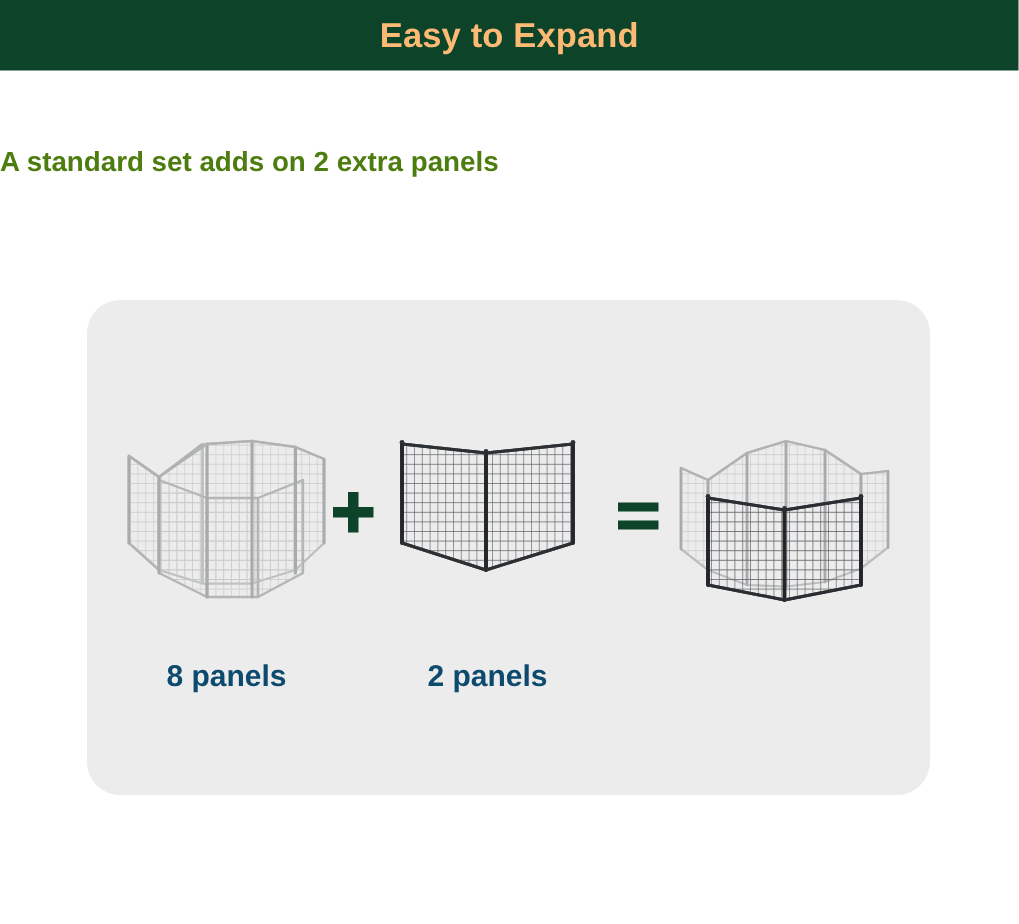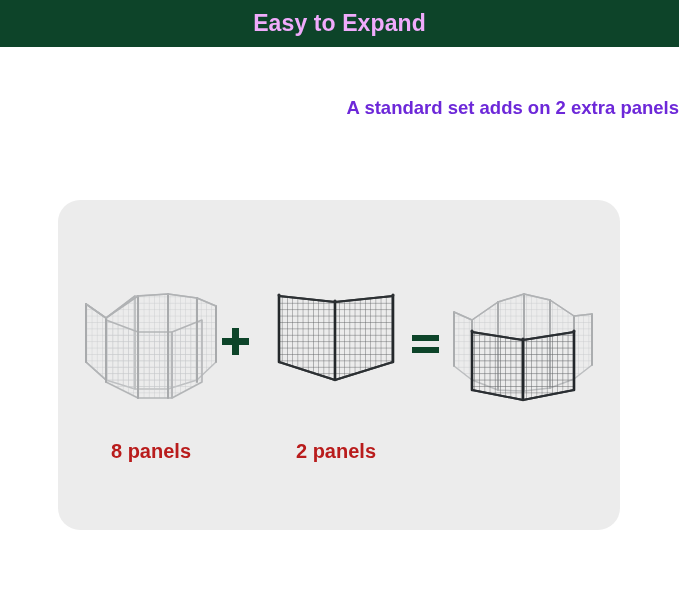--- a/index.html
+++ b/index.html
@@ -22,35 +22,35 @@
     left: 0;
     top: 0;
     width: 679px;
     height: 47px;
     background: #0d4429;
     display: flex;
     align-items: center;
     justify-content: center;
   }
   .header-title {
-    color: #f0abfc;
+    color: #fdba74;
     font-size: 23px;
     font-weight: bold;
     letter-spacing: 0.1px;
     line-height: 1;
   }
 
   
   .subtitle-block {
     position: absolute;
     left: 0;
     top: 95px;
     width: 679px;
-    text-align: right;
-    color: #6d28d9;
+    text-align: left;
+    color: #4d7c0f;
     font-size: 18.5px;
     font-weight: bold;
     line-height: 1.42;
   }
   .subtitle-line { display: block; white-space: nowrap; }
 
   
   .compare-card {
     position: absolute;
     left: 58px;
@@ -70,36 +70,36 @@
   }
 
   
   .pen-col {
     position: absolute;
     top: 58px;
     width: 150px;
     height: 200px;
   }
   .pen-col.col-a { left: 18px; }
-  .pen-col.col-b { left: 203px; }
+  .pen-col.col-b { left: 192px; }
   .pen-col.col-c { left: 390px; }
 
   .pen-art {
     width: 150px;
     height: 145px;
     display: block;
   }
 
   .pen-label {
     position: absolute;
     top: 182px;
     left: 0;
     width: 150px;
     text-align: center;
-    color: #b91c1c;
+    color: #0c4a6e;
     font-size: 20px;
     font-weight: bold;
     white-space: nowrap;
   }
 
   
   .operator {
     position: absolute;
     top: 122px;
     width: 40px;

